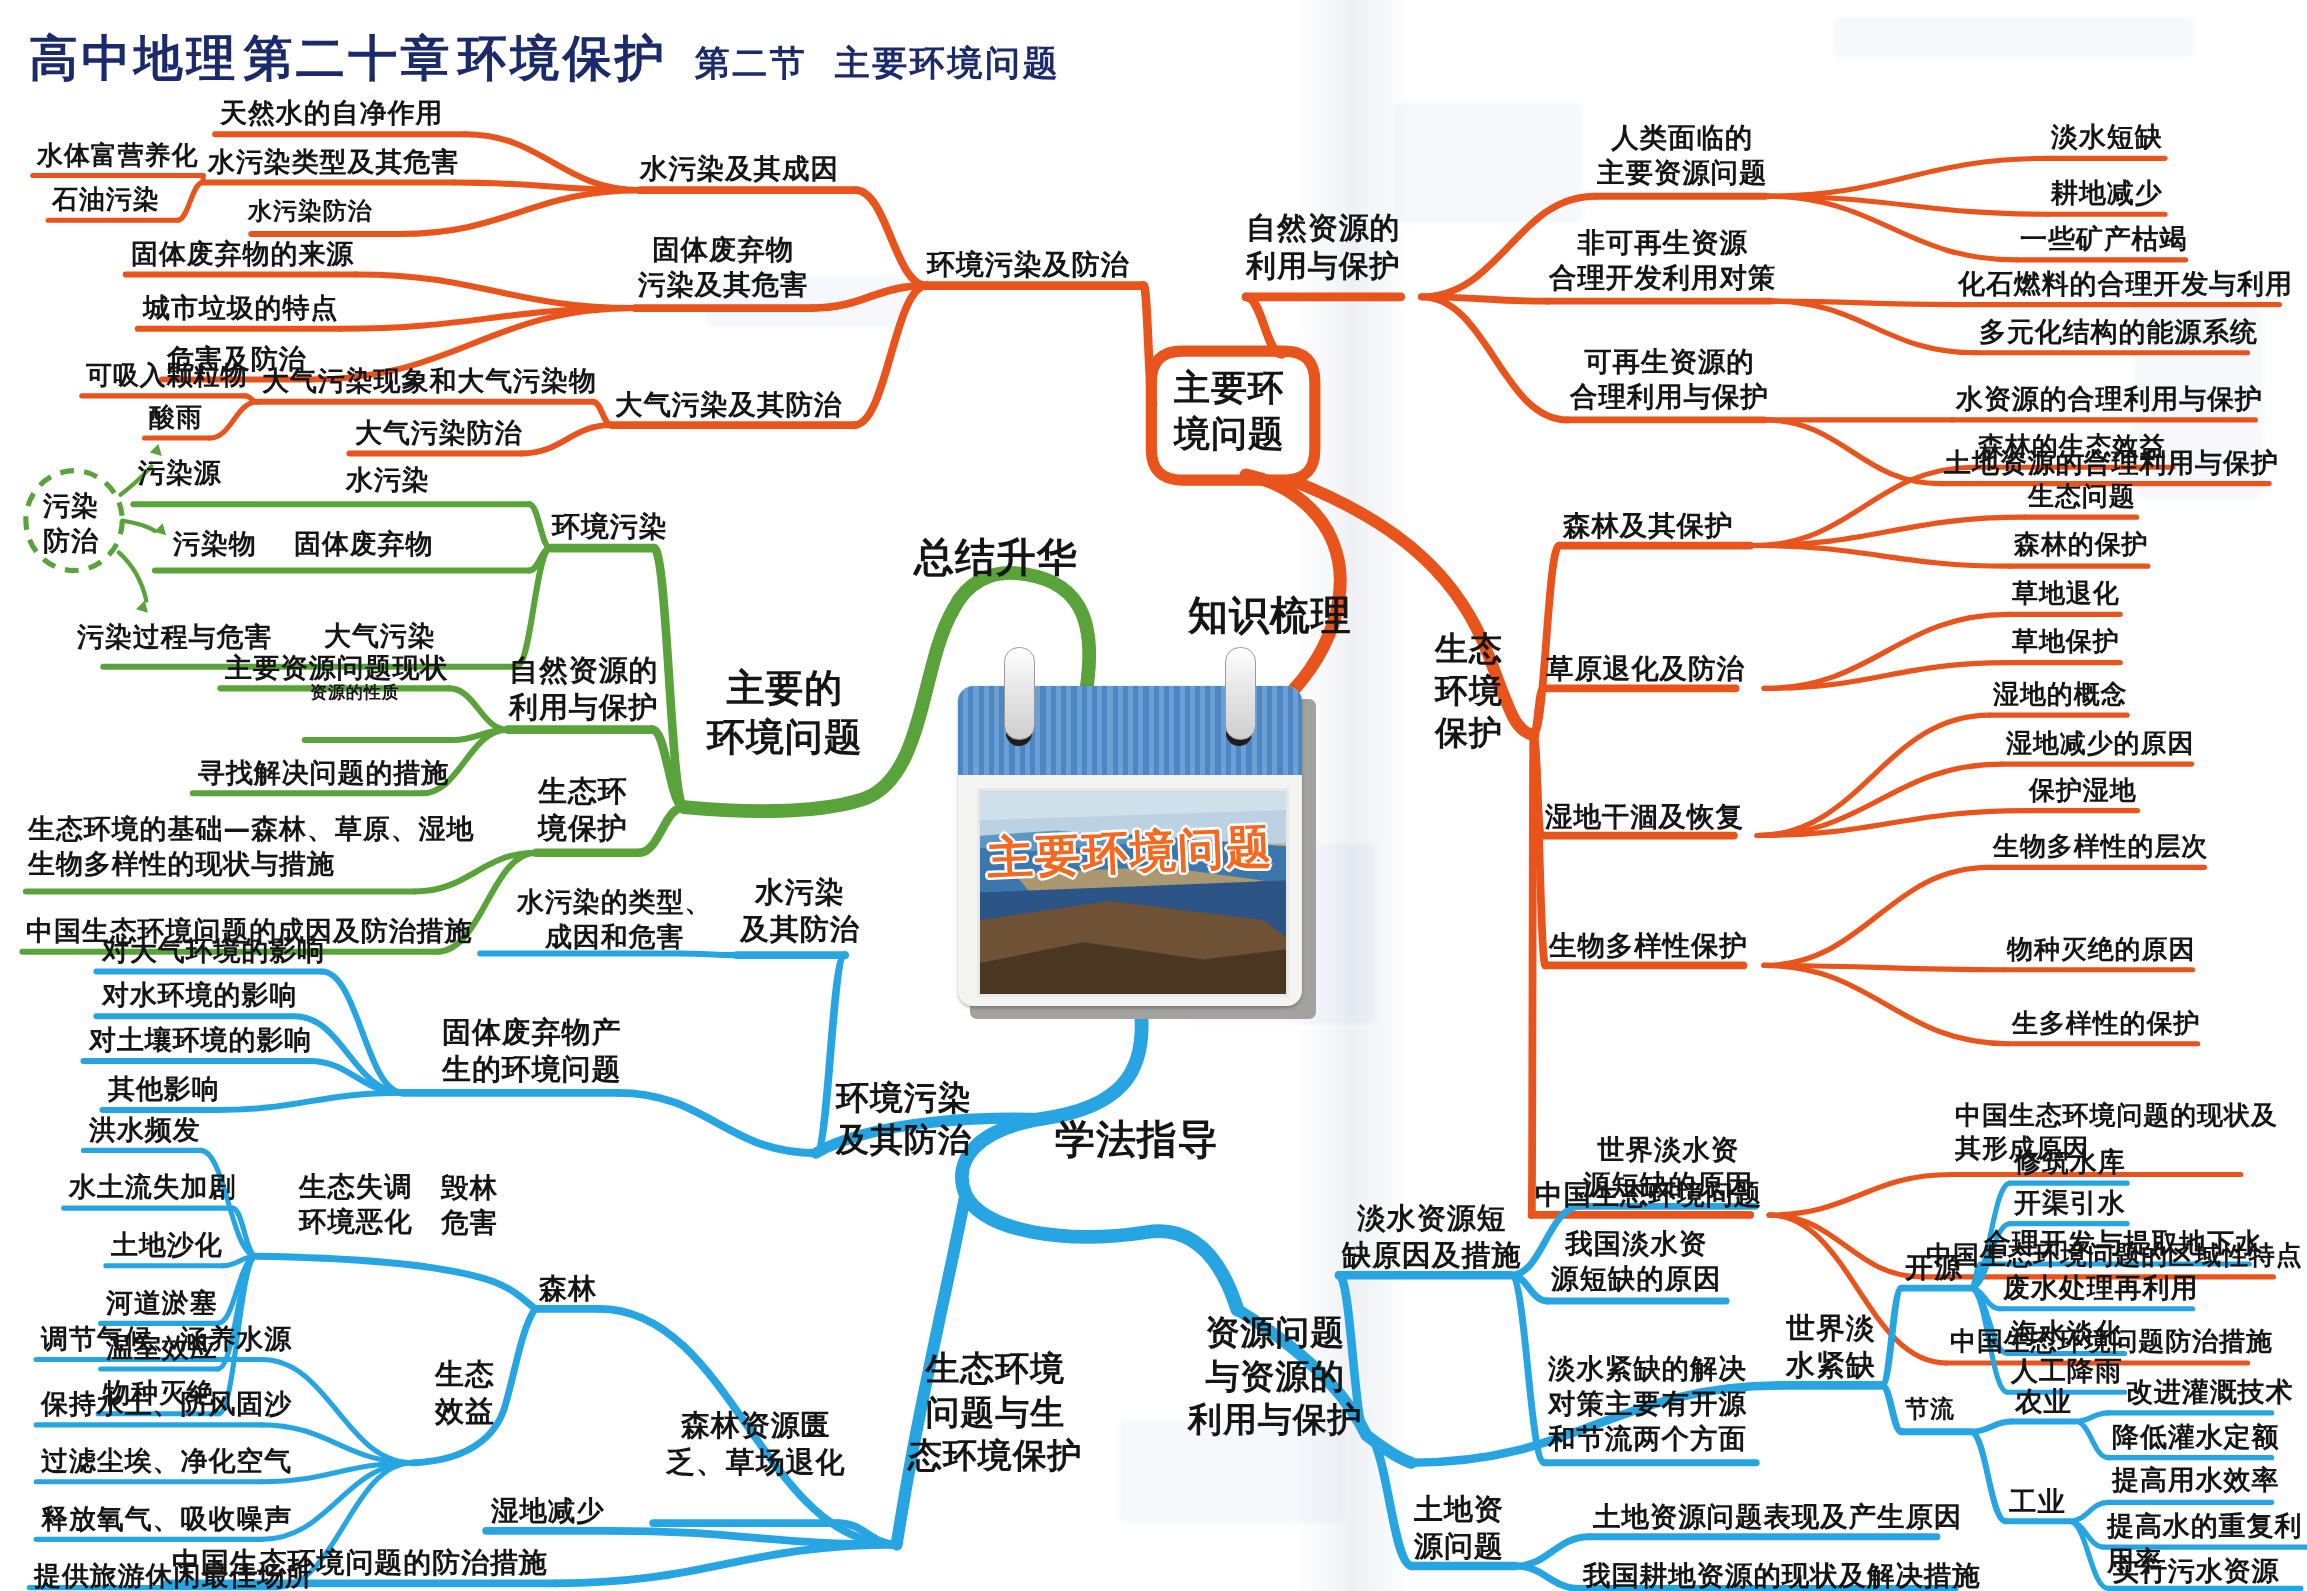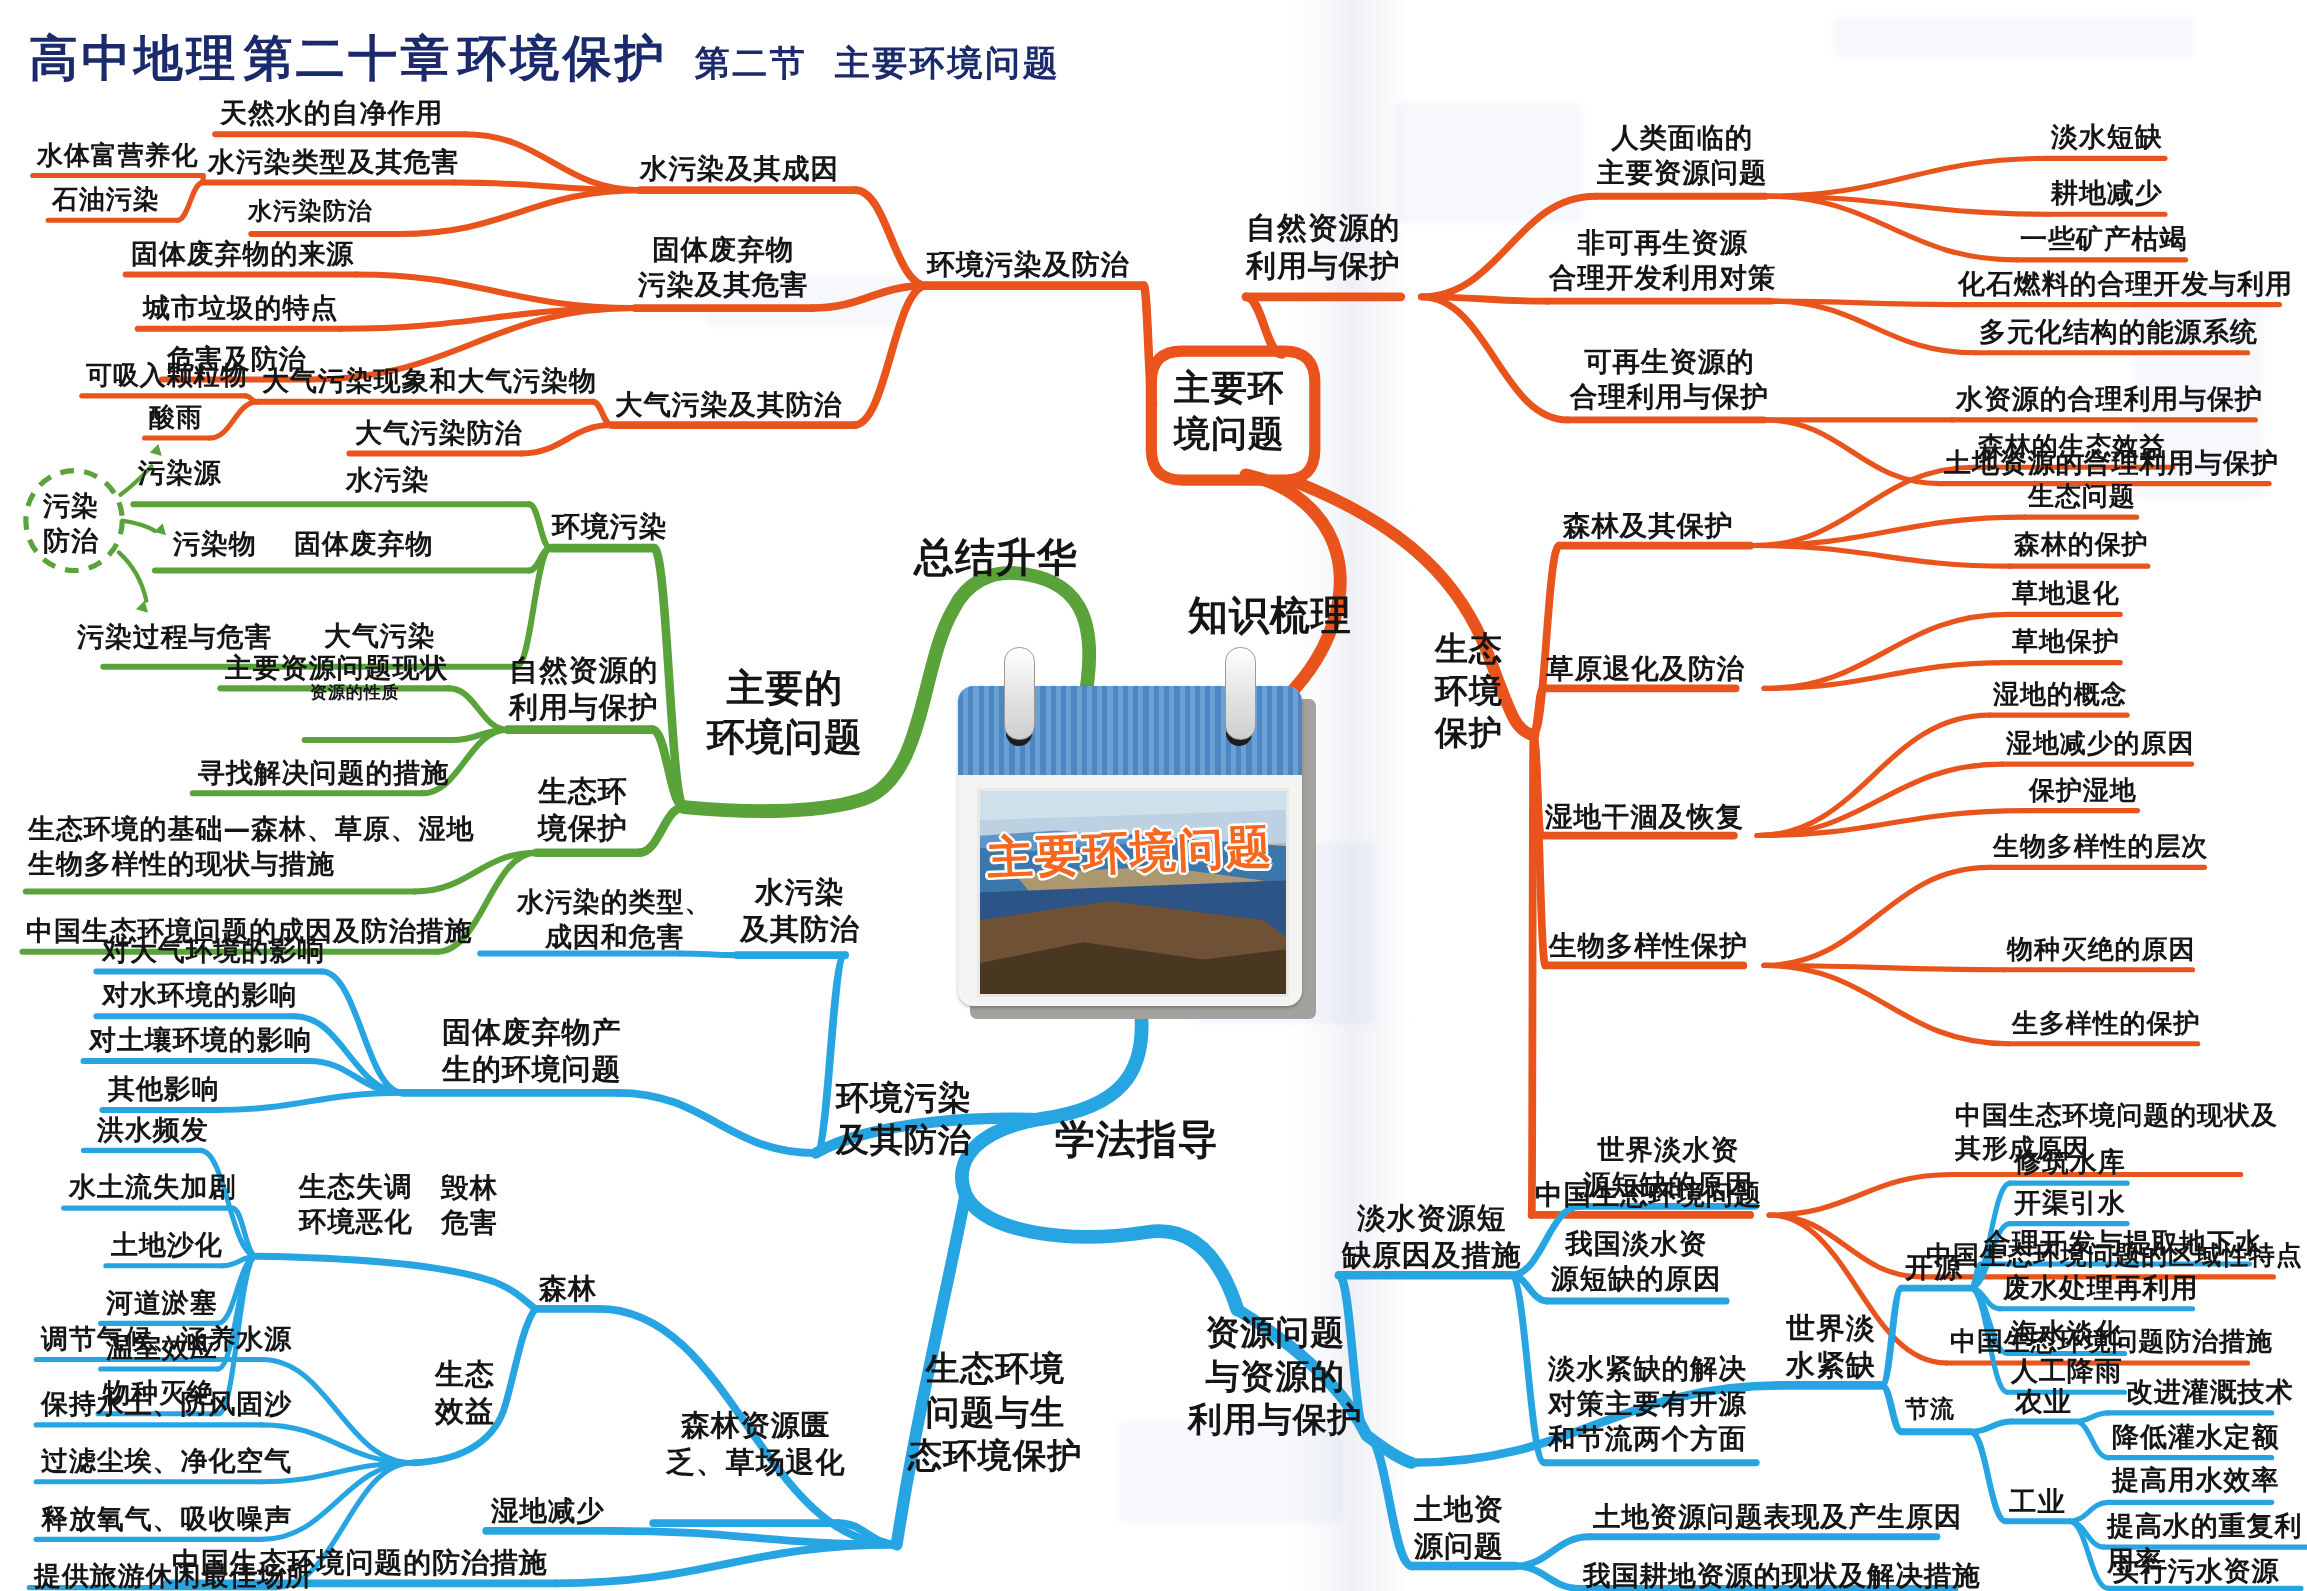--- a/index.html
+++ b/index.html
@@ -361,21 +361,21 @@
       <div class="lb" style="left: 102px; top: 978px; font-size: 27px;">对水环境的影响</div>
       <div class="lb" style="left: 89px; top: 1023px; font-size: 27px;">对土壤环境的影响</div>
       <div class="lb" style="left: 108px; top: 1072px; font-size: 27px;">其他影响</div>
       <div class="lb ctr" style="left: 908px; top: 1347px; font-size: 34px; font-weight: 700;">生态环境
 问题与生
 态环境保护</div>
       <div class="lb ctr" style="left: 441px; top: 1170px; font-size: 27.5px;">毁林
 危害</div>
       <div class="lb ctr" style="left: 299px; top: 1169px; font-size: 27.5px;">生态失调
 环境恶化</div>
-      <div class="lb" style="left: 89px; top: 1113px; font-size: 27px; margin-left: 8px;">洪水频发</div>
+      <div class="lb" style="left: 89px; top: 1113px; font-size: 27px;">洪水频发</div>
       <div class="lb" style="left: 69px; top: 1170px; font-size: 27px;">水土流失加剧</div>
       <div class="lb" style="left: 111px; top: 1228px; font-size: 27px;">土地沙化</div>
       <div class="lb" style="left: 106px; top: 1286px; font-size: 27px;">河道淤塞</div>
       <div class="lb" style="left: 106px; top: 1331px; font-size: 27px;">温室效应</div>
       <div class="lb" style="left: 103px; top: 1376px; font-size: 27px;">物种灭绝</div>
       <div class="lb" style="left: 539px; top: 1271px; font-size: 28px;">森林</div>
       <div class="lb ctr" style="left: 435px; top: 1356px; font-size: 29px;">生态
 效益</div>
       <div class="lb" style="left: 41px; top: 1322px; font-size: 27px;">调节气候、涵养水源</div>
       <div class="lb" style="left: 41px; top: 1387px; font-size: 27px;">保持水土、防风固沙</div>

